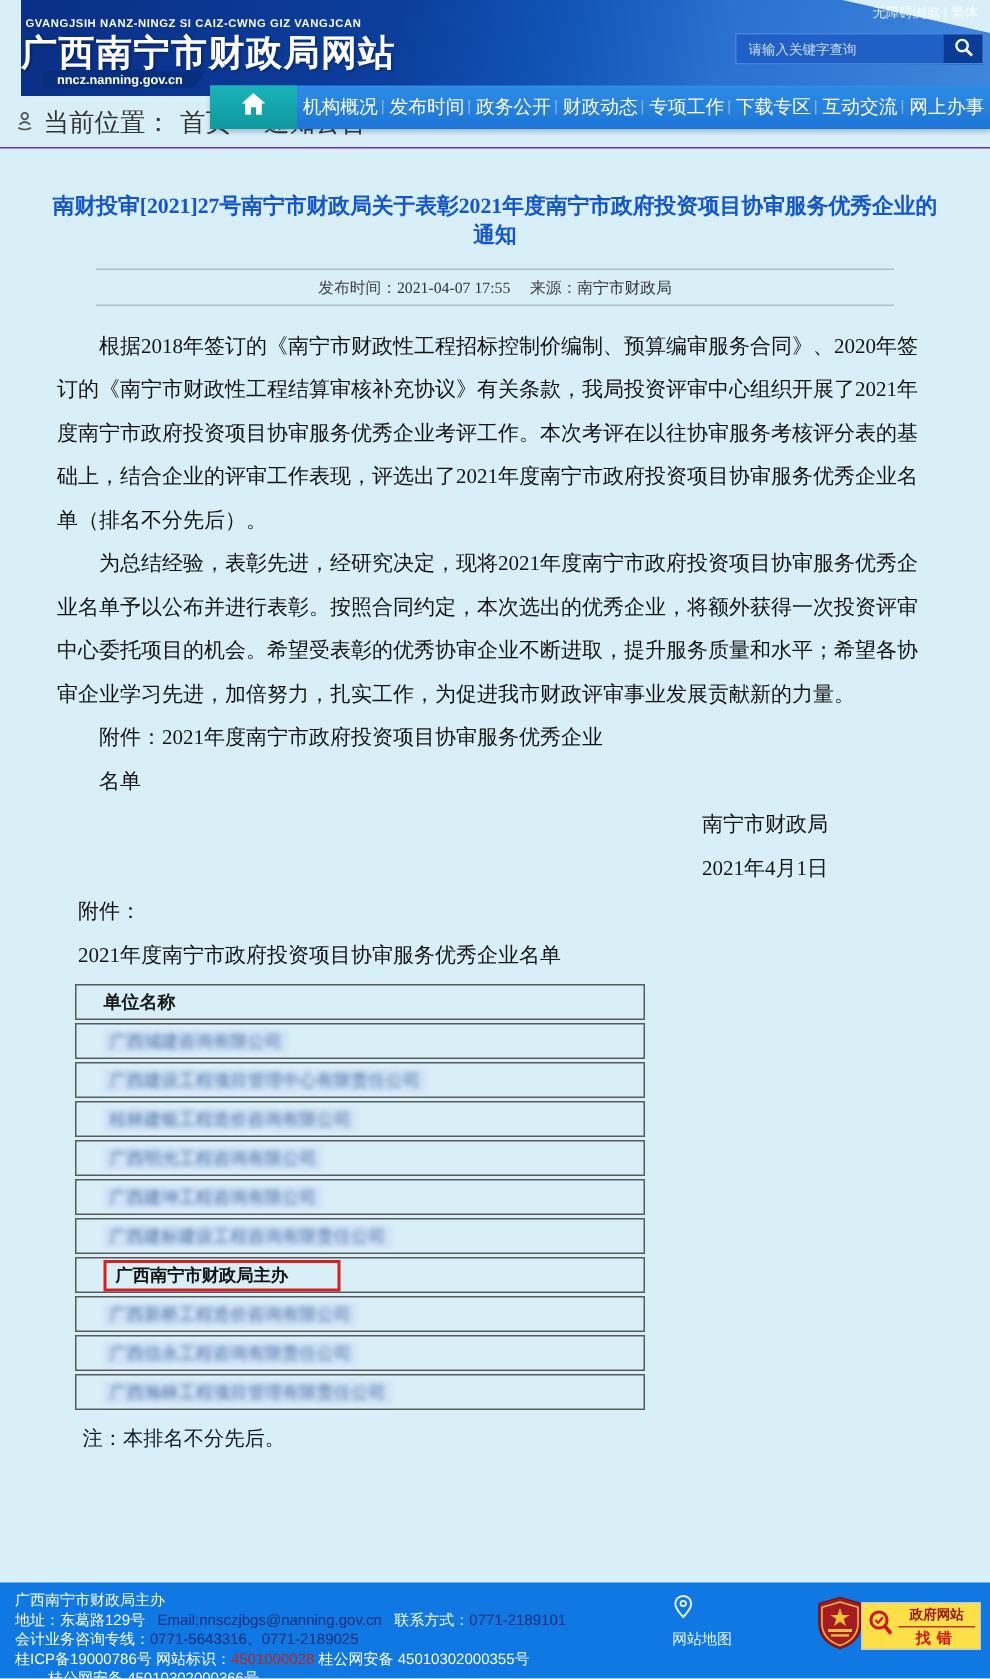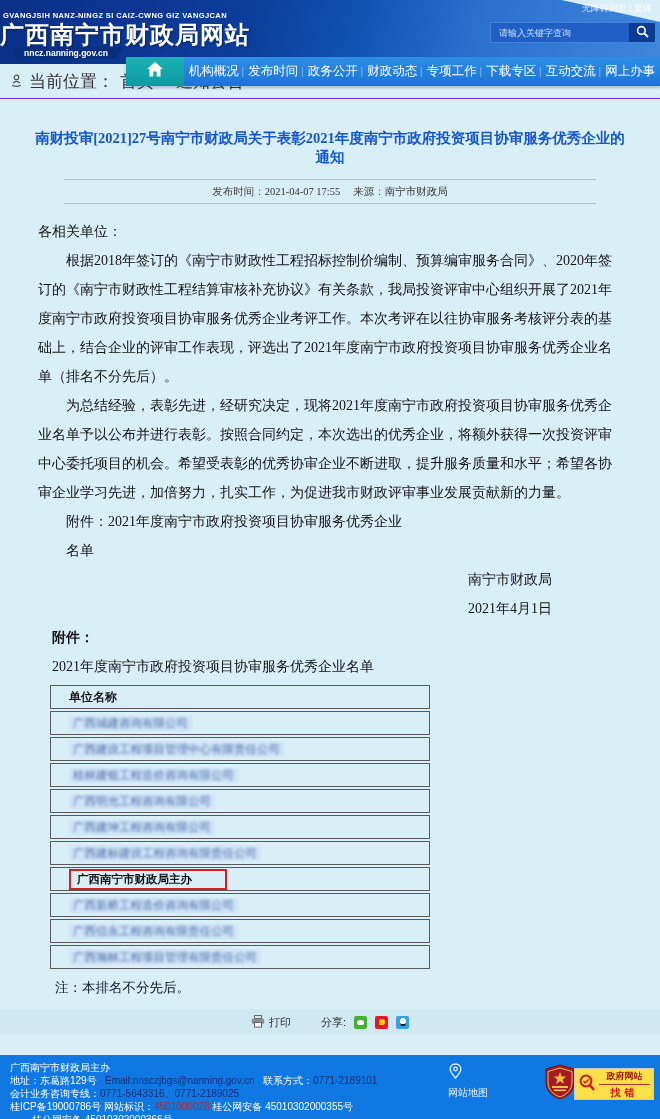--- a/index.html
+++ b/index.html
@@ -5,21 +5,21 @@
   * { margin:0; padding:0; box-sizing:border-box; }
   html,body { width:660px; }
   body {
     height:1119px; overflow:hidden; background:#d9eff8;
     font-family:"Liberation Sans","DejaVu Sans",sans-serif;
     display:flex; flex-direction:column; position:relative;
   }
 
   
   .header { position:relative; height:64px; flex:none;
-    background:linear-gradient(102deg,#0a2f86 0%,#0c3e9c 38%,#1154b5 55%,#2a71d0 72%,#3f86dd 100%); }
+    background:linear-gradient(102deg,#0a2f86 0%,#0c3e9c 38%,#1154b5 55%,#2a71d0 72%,#3f86dd 100%);margin-left:14px; }
   .header .corner { position:absolute; right:0; top:0; width:120px; height:22px;
     background:#d9eff8; clip-path:polygon(18% 0,100% 0,100% 100%); }
   .quick-links { position:absolute; right:8px; top:2px; font-size:9px; color:rgba(255,255,255,.85); z-index:2; }
   .zhuang { position:absolute; left:3px; top:11px; color:#fff; font-size:7.5px; font-weight:bold; letter-spacing:.4px; }
   .site-title { position:absolute; left:0; top:19px; color:#fff; font-size:24px; font-weight:bold; letter-spacing:1px;
     font-family:"Liberation Sans",sans-serif; text-shadow:1px 1px 2px rgba(0,0,0,.35); }
   .url-bar { position:absolute; left:14px; top:47px; height:12px; padding:1px 16px 0 10px; background:#082f7e;
     color:#fff; font-size:8.5px; font-weight:bold; clip-path:polygon(0 0,100% 0,92% 100%,0 100%); }
   .search { position:absolute; right:4px; top:22px; width:166px; height:21px; display:flex; z-index:2; }
   .search input { flex:1; height:100%; background:#1f5fc6; border:1px solid #4a82d8; border-right:none;
@@ -41,21 +41,21 @@
 
   
   .article { flex:none; font-family:"Liberation Serif","DejaVu Serif",serif; color:#141414; }
   .doc-title { margin:30px 30px 0; text-align:center; color:#1456cb; font-size:14.5px; font-weight:bold; line-height:19px; }
   .meta { margin:12px 64px 0; border-top:1px solid #aebfc6; border-bottom:1px solid #aebfc6;
     padding:5px 0 4px; text-align:center; font-size:10.5px; color:#444; }
   .meta b { font-weight:normal; color:#333; }
   .body-text { margin:13px 38px 0; font-size:14px; line-height:29px; }
   .body-text p.ind { text-indent:2em; }
   .sig { text-align:right; padding-right:70px; }
-  .appendix-label { text-indent:1em;font-weight:bold; }
+  .appendix-label { text-indent:1em; }
   .appendix-title { text-indent:1em; }
 
   
   .company-table { margin:4px 0 0 50px; width:380px; font-family:"Liberation Sans",sans-serif; }
   .t-row { border:1px solid #5a5a5c; height:24px; display:flex; align-items:center; padding-left:18px;
     background:transparent; margin-top:2px; }
   .t-head { font-size:12px; color:#1a1a1a; font-weight:bold; margin-top:0; }
   .t-row span { font-size:11.5px; color:#333; }
   .t-row .blur { background:#cfe2f6; color:#4a6fa5; padding:0 4px; filter:blur(1.6px); }
   .t-row .hl-box { display:inline-block; min-width:158px; border:2px solid #d32222; padding:1px 4px 1px 6px;
@@ -148,21 +148,20 @@
 <div class="article">
   <div class="doc-title">南财投审[2021]27号南宁市财政局关于表彰2021年度南宁市政府投资项目协审服务优秀企业的通知</div>
 
   <div class="meta">
     <span>发布时间：</span><b>2021-04-07 17:55</b>
     &nbsp;&nbsp;&nbsp;
     <span>来源：</span><b>南宁市财政局</b>
   </div>
 
   <div class="body-text">
-    <p>各相关单位：</p>
     <p class="ind">根据2018年签订的《南宁市财政性工程招标控制价编制、预算编审服务合同》、2020年签订的《南宁市财政性工程结算审核补充协议》有关条款，我局投资评审中心组织开展了2021年度南宁市政府投资项目协审服务优秀企业考评工作。本次考评在以往协审服务考核评分表的基础上，结合企业的评审工作表现，评选出了2021年度南宁市政府投资项目协审服务优秀企业名单（排名不分先后）。</p>
     <p class="ind">为总结经验，表彰先进，经研究决定，现将2021年度南宁市政府投资项目协审服务优秀企业名单予以公布并进行表彰。按照合同约定，本次选出的优秀企业，将额外获得一次投资评审中心委托项目的机会。希望受表彰的优秀协审企业不断进取，提升服务质量和水平；希望各协审企业学习先进，加倍努力，扎实工作，为促进我市财政评审事业发展贡献新的力量。</p>
     <p class="ind">附件：2021年度南宁市政府投资项目协审服务优秀企业</p>
     <p class="ind">名单</p>
     <p class="sig">南宁市财政局</p>
     <p class="sig">2021年4月1日</p>
     <p class="appendix-label">附件：</p>
     <p class="appendix-title">2021年度南宁市政府投资项目协审服务优秀企业名单</p>
   </div>
 
@@ -195,43 +194,20 @@
     <div class="t-row">
         <span class="blur">广西信永工程咨询有限责任公司</span>
       </div>
     <div class="t-row">
         <span class="blur">广西瀚林工程项目管理有限责任公司</span>
       </div>
   </div>
 
   <div class="note">注：本排名不分先后。</div>
 
-  <div class="share-bar">
-    <div class="grp">
-      <span>
-        <svg width="14" height="13" viewBox="0 0 14 13">
-            <rect x="3.5" y="0.5" width="7" height="3" fill="none" stroke="#666" stroke-width="1"></rect>
-            <rect x="0.8" y="3.8" width="12.4" height="5" rx="1.4" fill="#8a8f94"></rect>
-            <rect x="3.5" y="7.5" width="7" height="4.6" fill="#fff" stroke="#666" stroke-width="1"></rect>
-          </svg>
-      </span>
-      <span>打印</span>
-    </div>
-    <div class="share-gap"></div>
-    <span>分享:</span>
-    <span class="sq sq-wechat">
-        <i></i>
-      </span>
-    <span class="sq sq-weibo">
-        <i></i>
-      </span>
-    <span class="sq sq-qq">
-        <i></i>
-      </span>
-  </div>
 </div>
 
 <div class="footer">
   <div>广西南宁市财政局主办</div>
   <div>
     <span>地址：</span><span>东葛路129号</span>
     &nbsp;&nbsp;<span class="navy">Email:nnsczjbgs@nanning.gov.cn</span>
     &nbsp;&nbsp;<span>联系方式：</span><span class="navy">0771-2189101</span>
   </div>
   <div>

